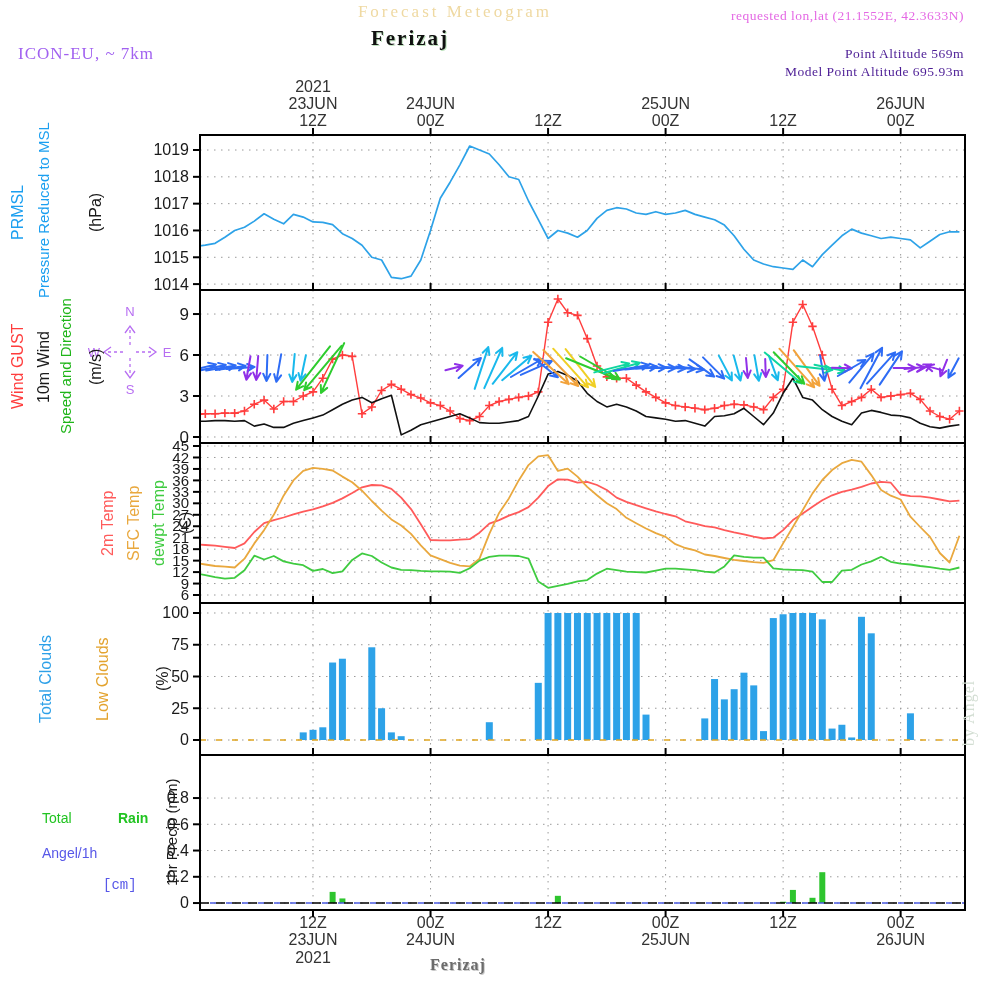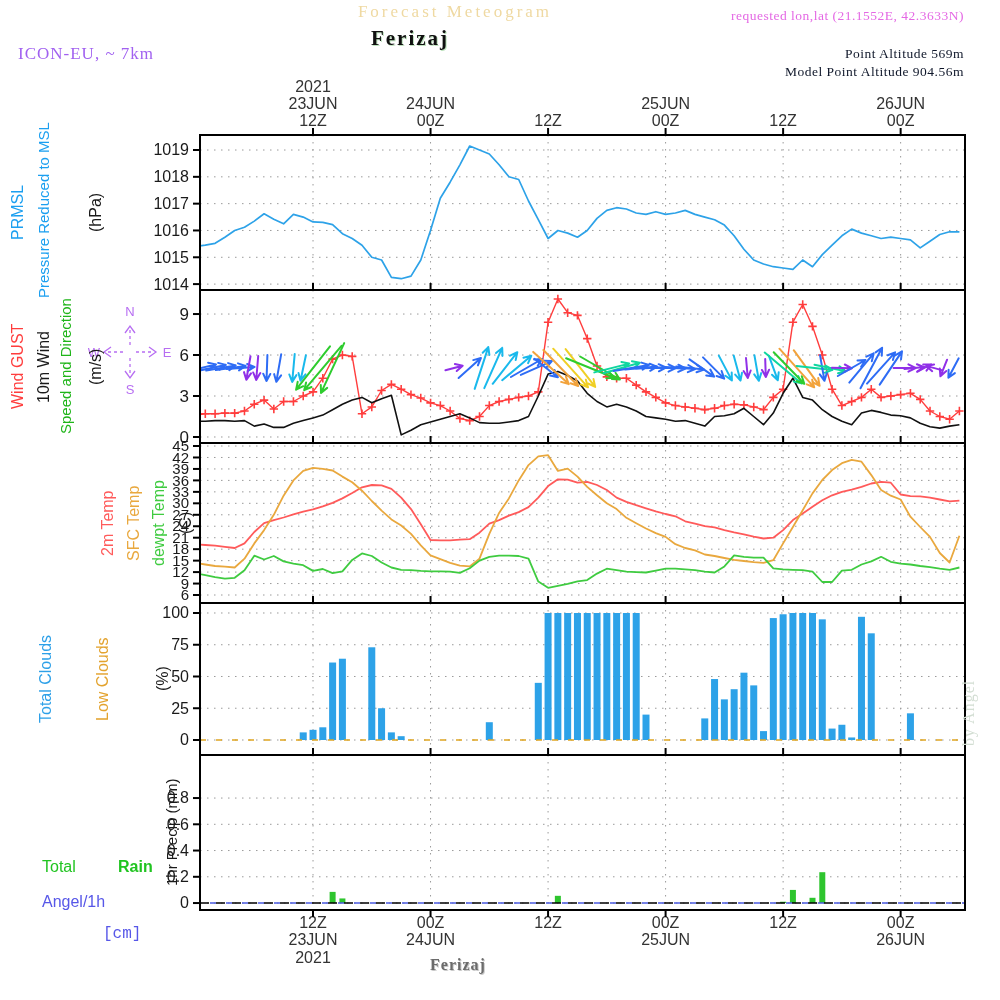--- a/index.html
+++ b/index.html
@@ -7,46 +7,46 @@
        font-family:"Liberation Sans",sans-serif;}
   .mono{font-family:Liberation Serif, serif;}
   .abs{position:absolute;}
   .vlab{position:absolute;writing-mode:vertical-rl;transform:rotate(180deg);
         text-align:center;white-space:nowrap;line-height:1;}
   .hdr-title{left:290px;top:2px;width:330px;text-align:center;font-size:17px;
              letter-spacing:3px;color:#efd9a2;}
   .hdr-station{left:300px;top:26px;width:220px;text-align:center;font-size:21px;
                font-weight:bold;letter-spacing:2px;color:#101010;text-shadow:1px 1px 0 #bfe3bf;}
   .hdr-right{right:36px;text-align:center;font-size:13.5px;letter-spacing:.5px;}
-  .magenta{color:#e468e4;} .purple2{color:#0f172a;}
+  .magenta{color:#e468e4;} .purple2{color:#4c1d95;}
   .hdr-model{left:18px;top:44px;font-size:17px;letter-spacing:1px;color:#a161f0;}
   .axis-lbl{position:absolute;width:90px;margin-left:-45px;text-align:center;
             font-size:16px;color:#333;}
   .p-blue{color:#1b9ff0;} .p-red{color:#ff3d3d;} .p-black{color:#1a1a1a;}
   .p-green{color:#1fb519;} .p-tred{color:#ff5a5a;} .p-orange{color:#e9a83e;}
   .p-dgreen{color:#3fcb40;} .p-cblue{color:#2da0e8;} .p-gold{color:#e3a32e;}
   .p-rain{color:#21c421;} .p-snow{color:#5757e8;}
-  .precip-lbl{position:absolute;font-size:16px;margin-top:48px;}
+  .precip-lbl{position:absolute;font-size:14px;}
   .footer-station{left:398px;top:956px;width:120px;text-align:center;font-size:16px;
                   font-weight:bold;font-family:"Liberation Serif",serif;letter-spacing:1px;
                   color:#6b6b6b;text-shadow:1px 1px 0 #c9c9c9;}
   .watermark{left:960px;top:650px;height:125px;writing-mode:vertical-rl;transform:rotate(180deg);
              text-align:center;font-size:16px;color:#d3ded3;letter-spacing:1px;}
   svg{position:absolute;left:0;top:0;}
 </style>
 </head>
 <body>
 
 <div id="app">
 
   <div class="abs mono hdr-title">Forecast Meteogram</div>
   <div class="abs mono hdr-station">Ferizaj</div>
   <div class="abs mono hdr-right magenta" style="top:8px;">requested lon,lat (21.1552E, 42.3633N)</div>
   <div class="abs mono hdr-right purple2" style="top:46px;">Point Altitude 569m</div>
-  <div class="abs mono hdr-right purple2" style="top:64px;">Model Point Altitude 904.56m</div>
+  <div class="abs mono hdr-right purple2" style="top:64px;">Model Point Altitude 695.93m</div>
   <div class="abs mono hdr-model">ICON-EU, ~ 7km</div>
 
   <div id="top-axis-labels">
       <div class="abs axis-lbl" style="left: 313.023px; top: 78px;">2021</div>
       <div class="abs axis-lbl" style="left: 313.023px; top: 95px;">23JUN</div>
       <div class="abs axis-lbl" style="left: 313.023px; top: 112px;">12Z</div>
       <div class="abs axis-lbl" style="left: 430.546px; top: 95px;">24JUN</div>
       <div class="abs axis-lbl" style="left: 430.546px; top: 112px;">00Z</div>
       <div class="abs axis-lbl" style="left: 548.07px; top: 112px;">12Z</div>
       <div class="abs axis-lbl" style="left: 665.593px; top: 95px;">25JUN</div>

